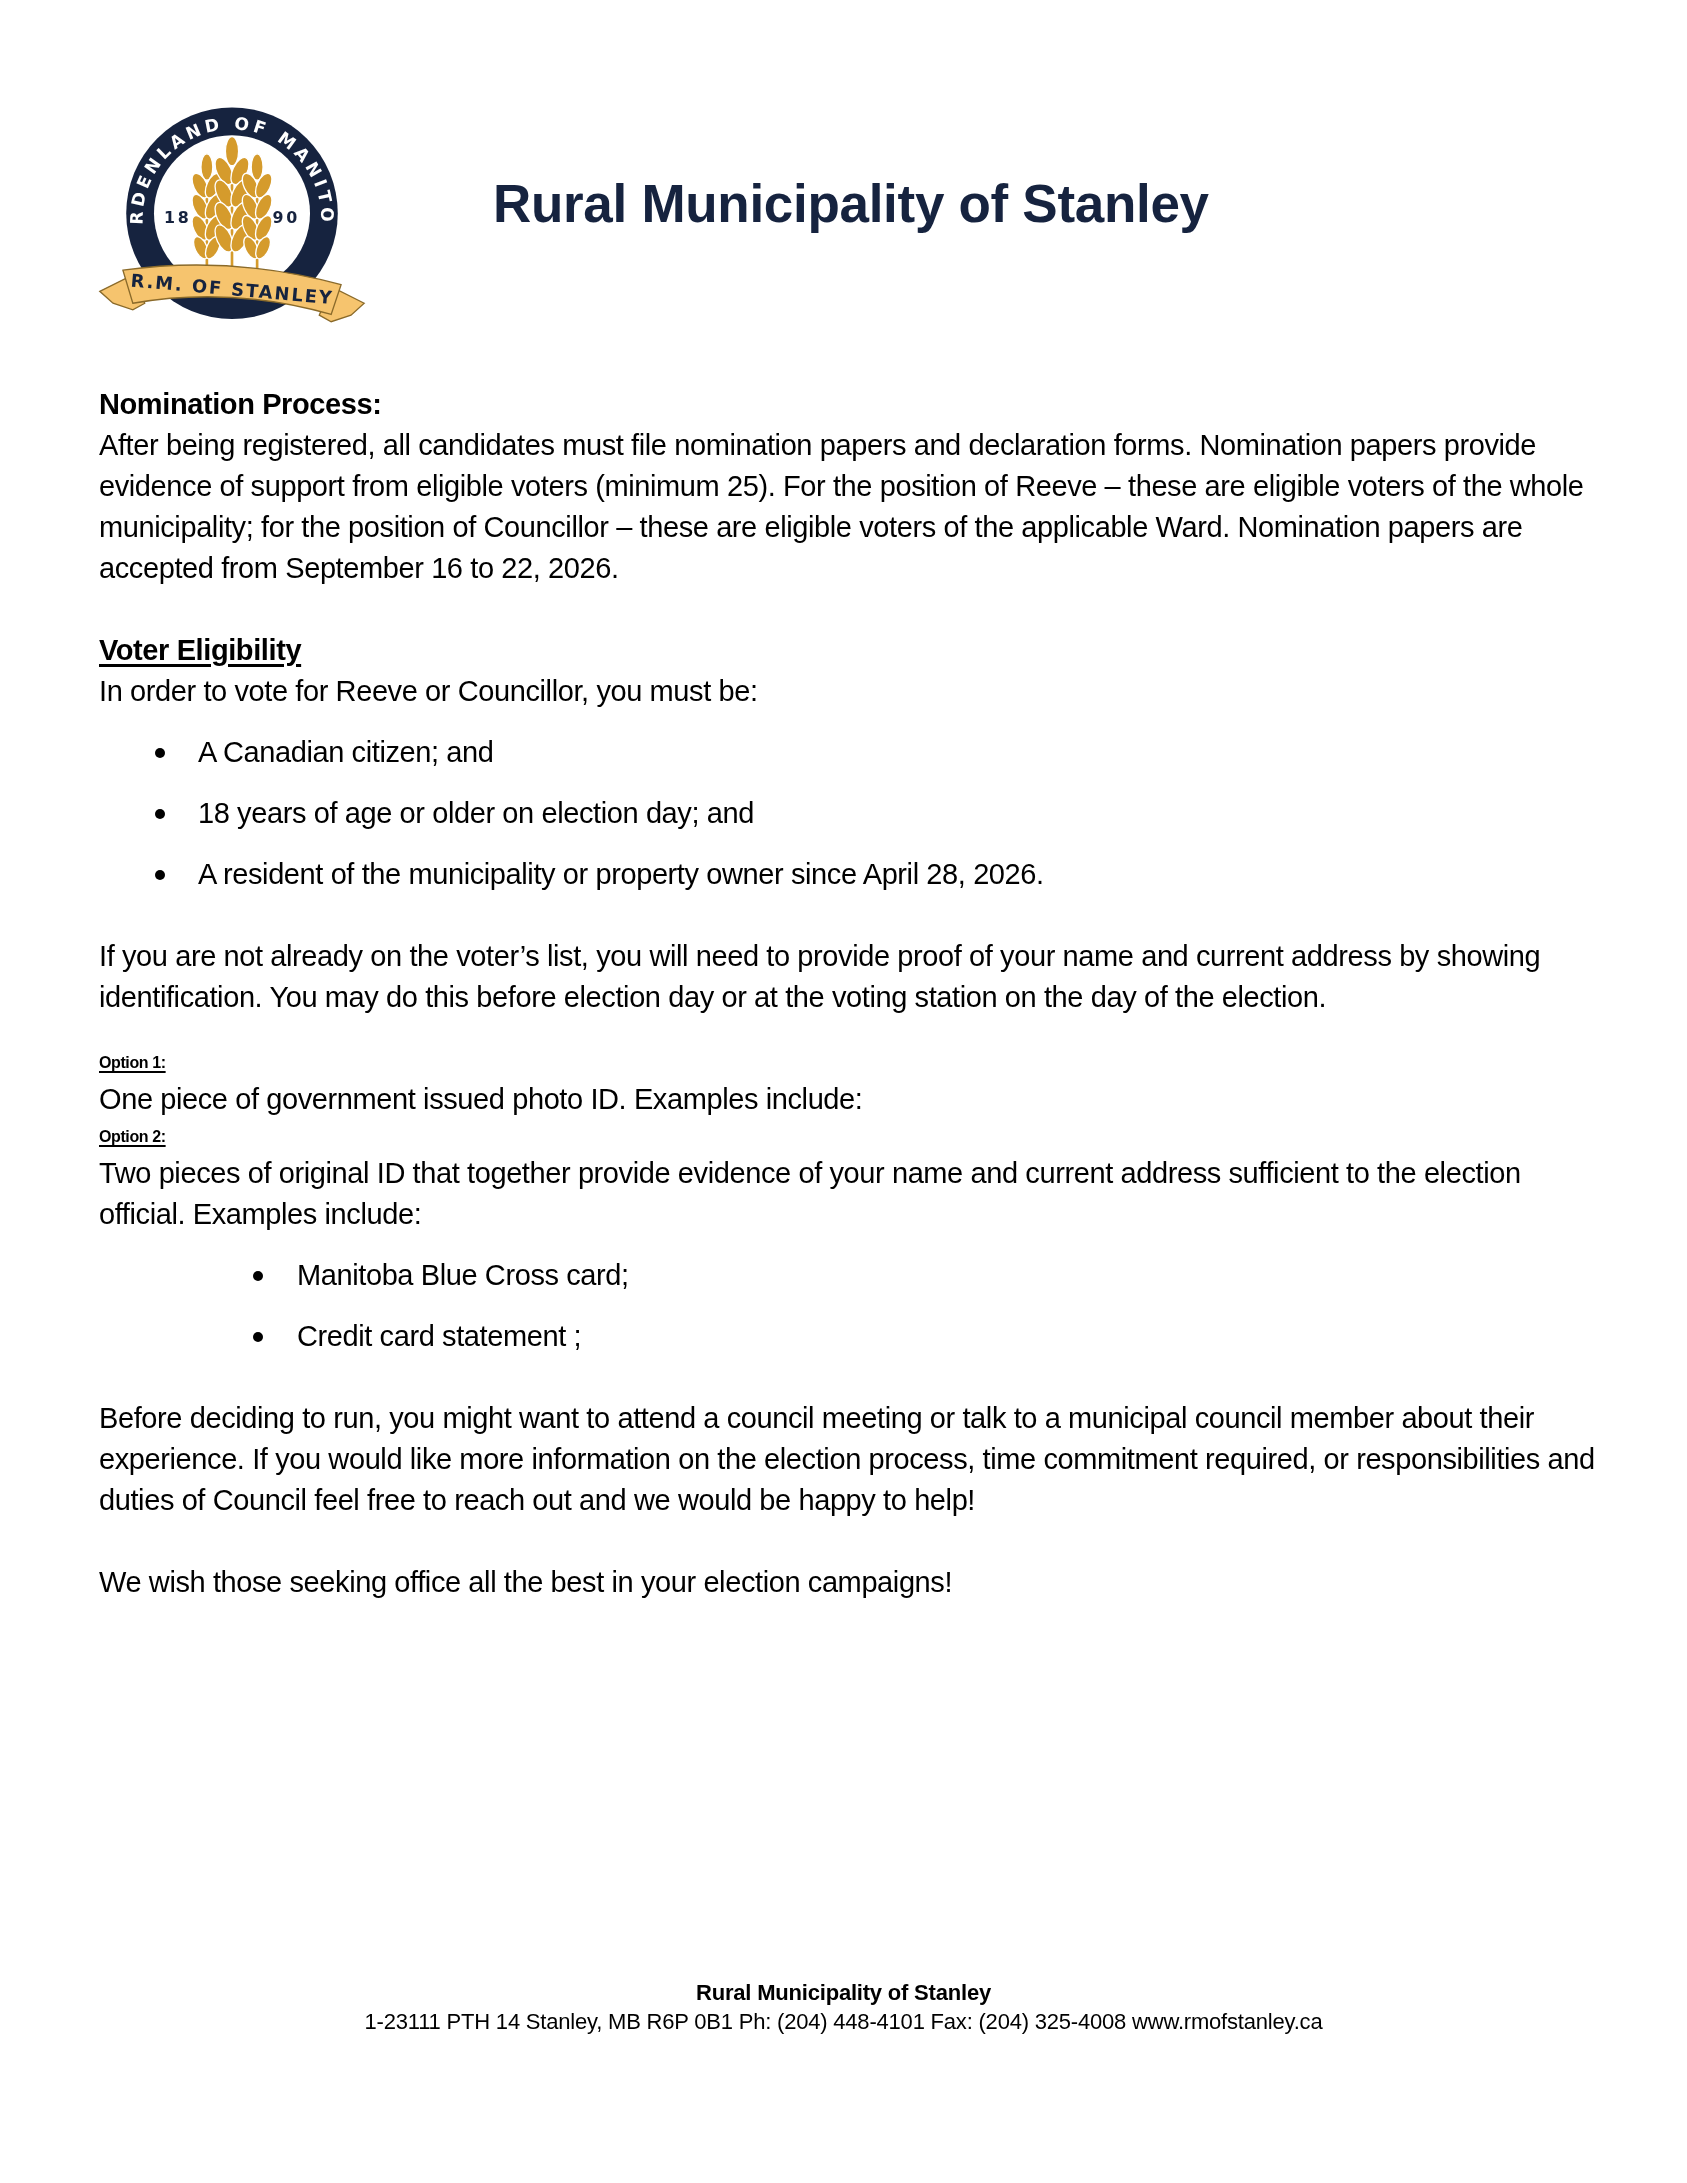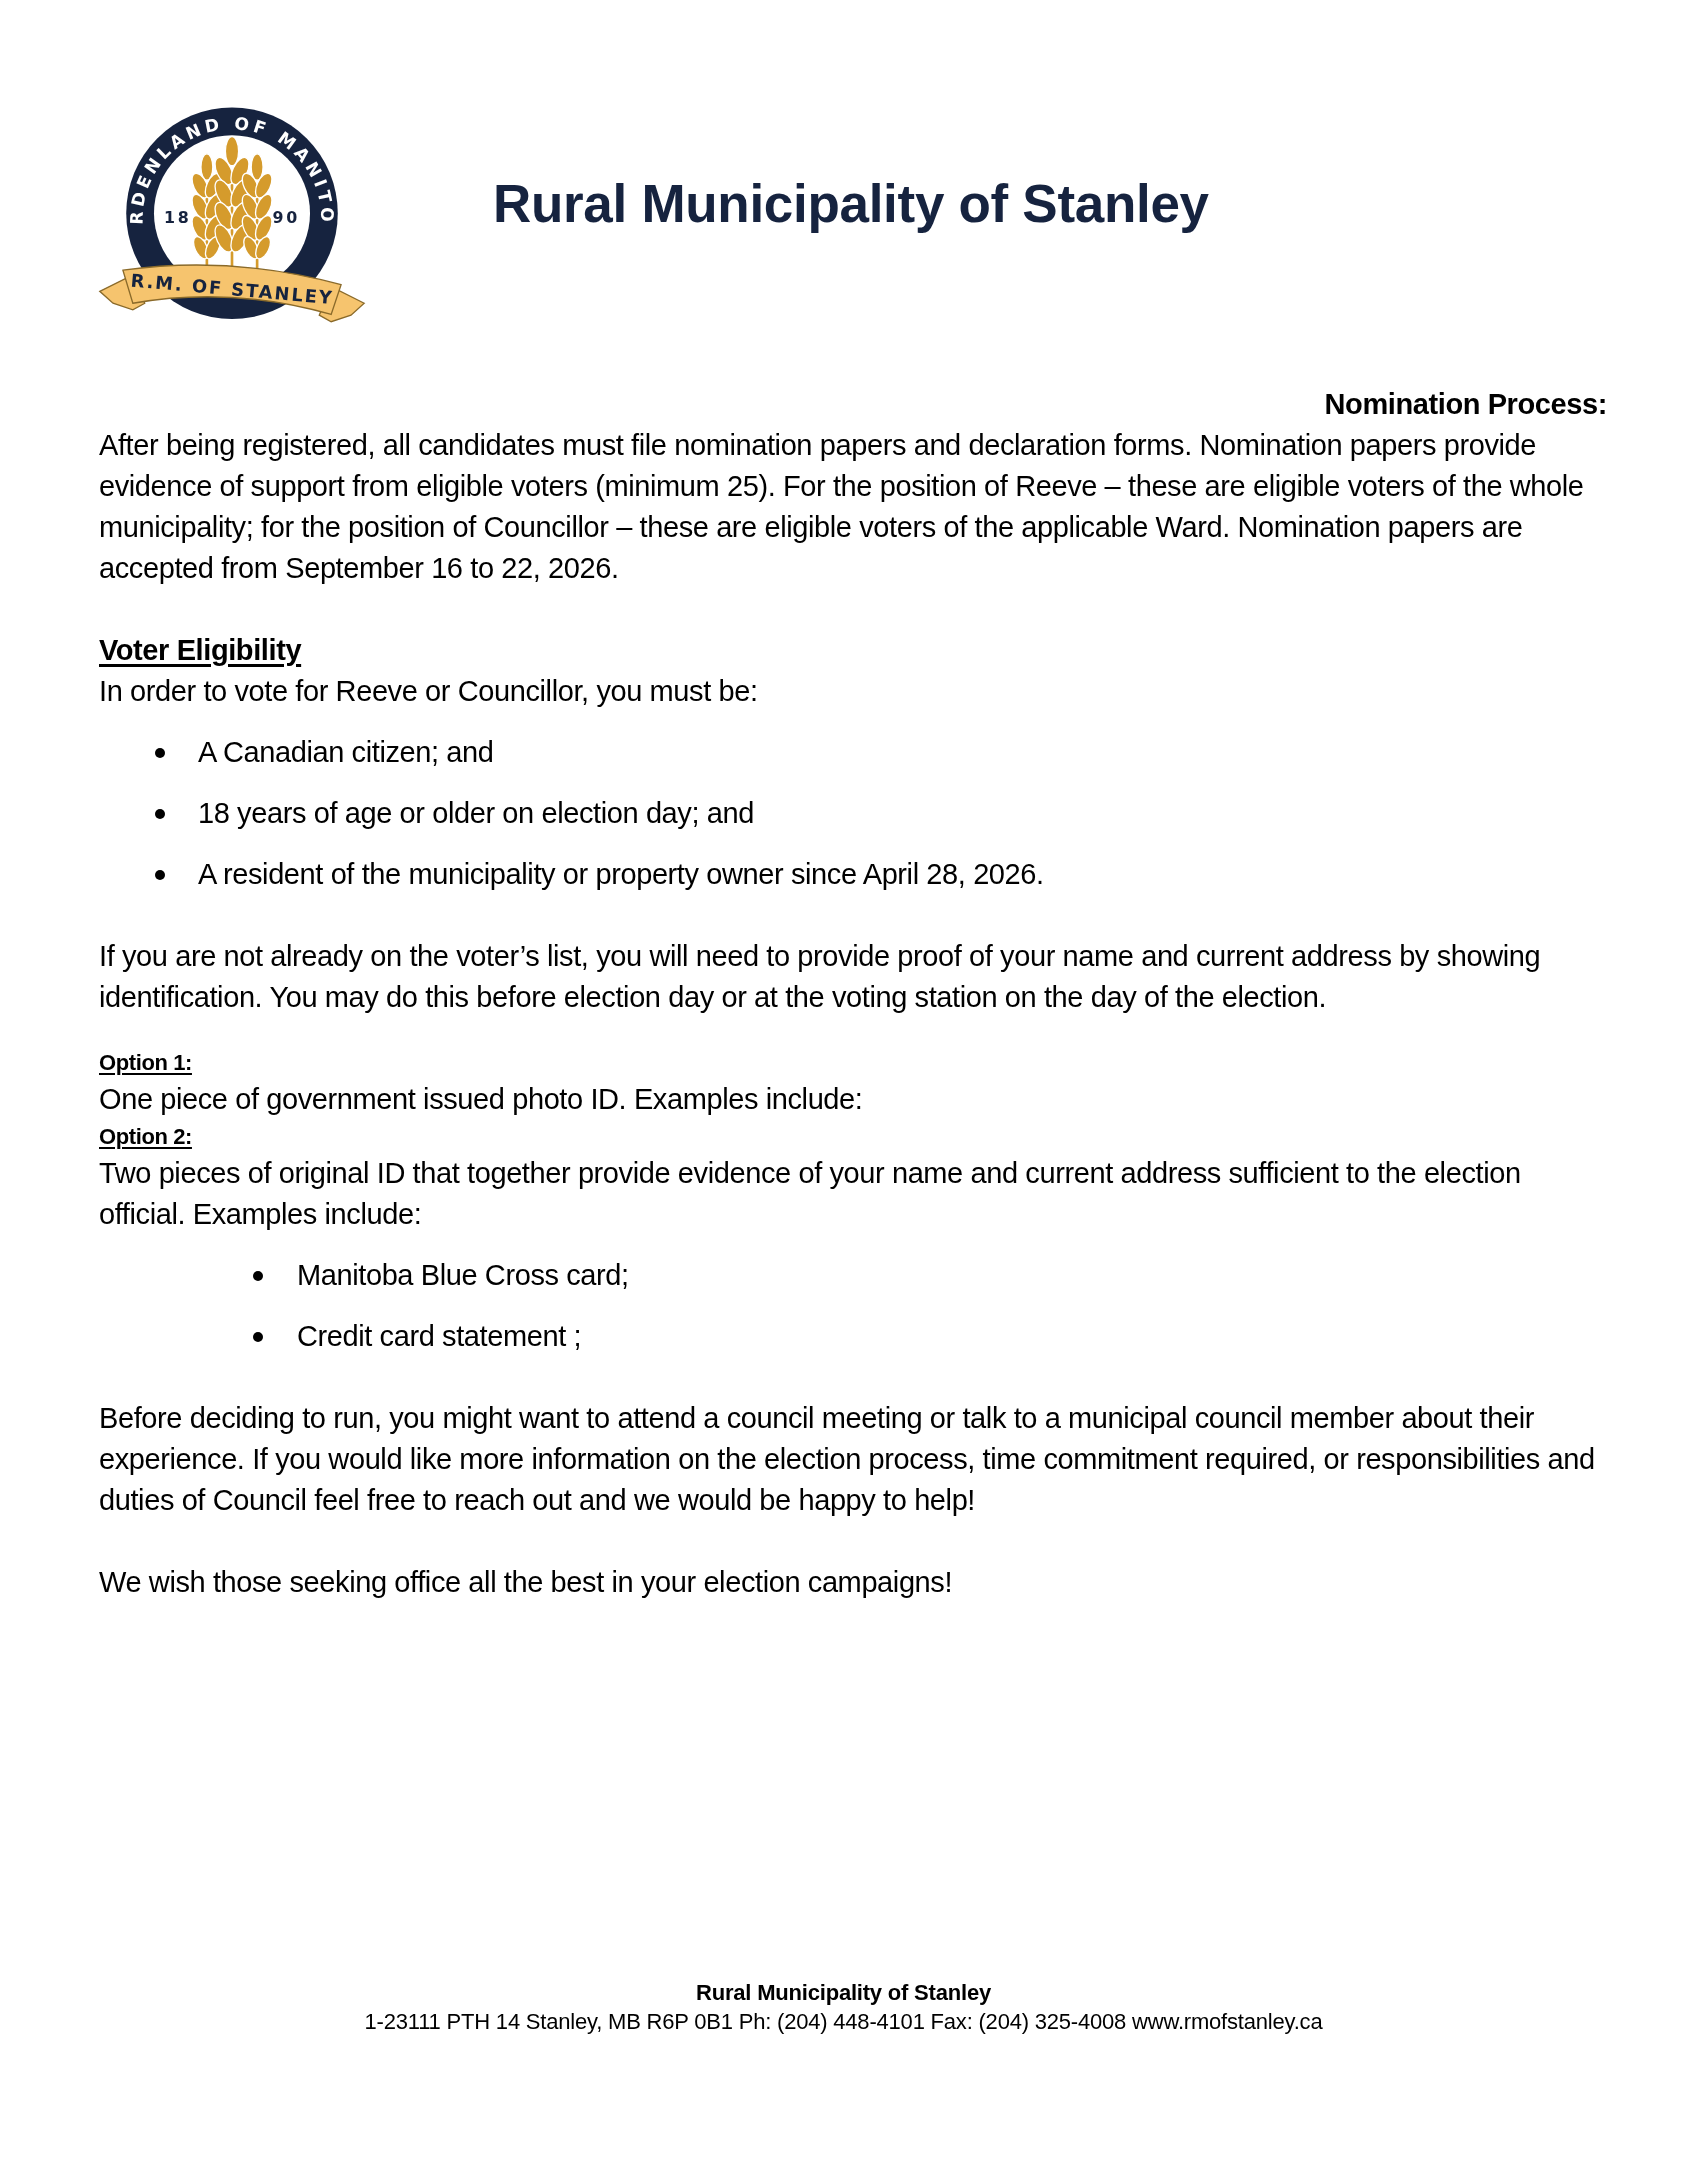--- a/index.html
+++ b/index.html
@@ -40,34 +40,33 @@
       width: 1508px;
       font-size: 29px;
       line-height: 41px;
       letter-spacing: -0.4px;
     }
     .content p {
       margin: 0;
     }
     .h-bold {
       font-weight: bold;
-      text-align: right;
     }
     .h-under {
       font-weight: bold;
       text-decoration: underline;
       text-decoration-thickness: 2.6px;
       text-underline-offset: 4px;
     }
     .h-small {
       font-weight: bold;
       text-decoration: underline;
       text-decoration-thickness: 2px;
       text-underline-offset: 3.3px;
-      font-size: 22px;
+      font-size: 16px;
       line-height: 33px;
     }
     .gap-1 { height: 41px; }
     .gap-half { height: 28px; }
     ul.bullets {
       list-style: none;
       margin: 0;
       padding: 0;
     }
     ul.bullets li {

